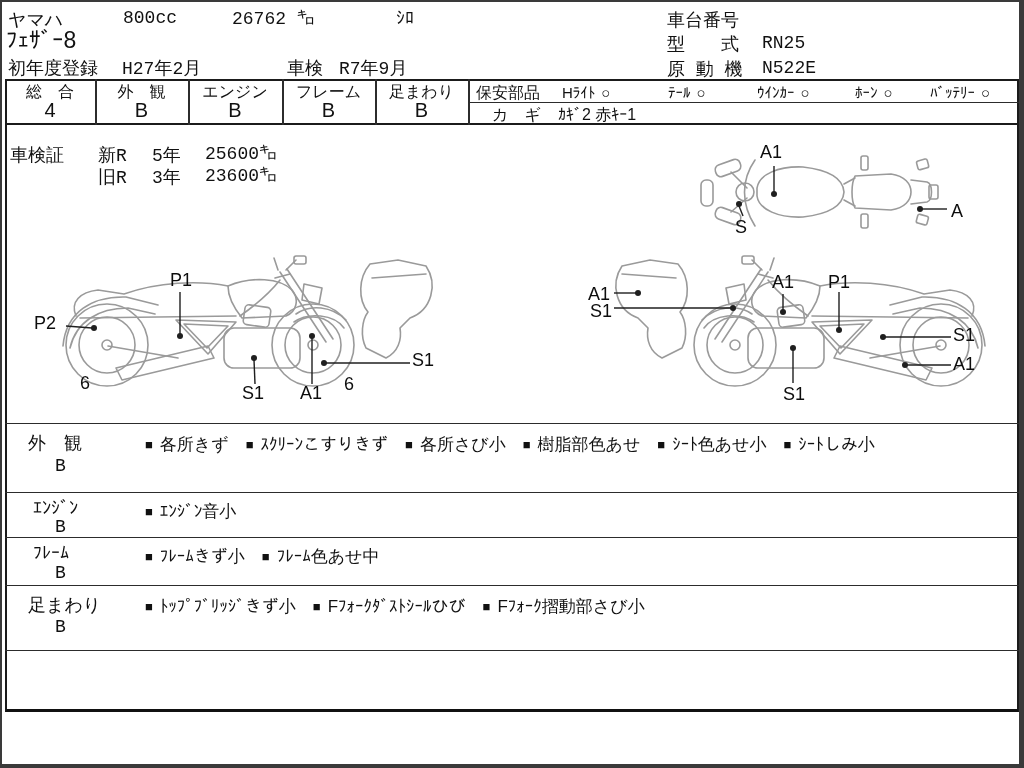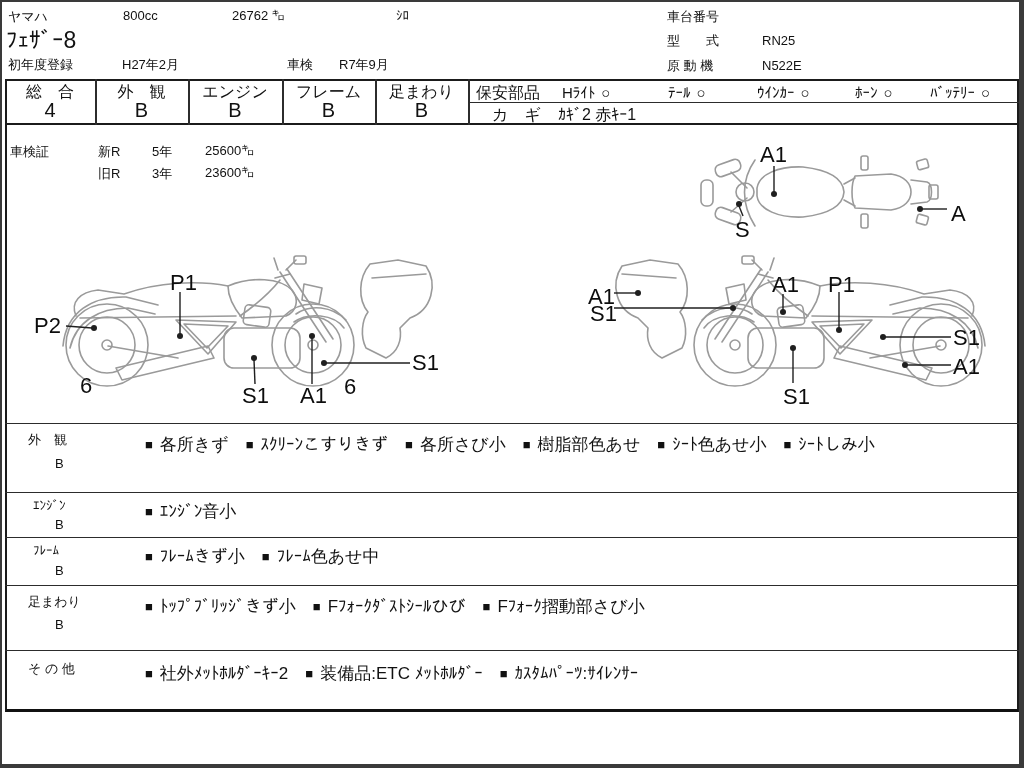--- a/index.html
+++ b/index.html
@@ -3,33 +3,33 @@
 <meta charset="utf-8">
 <style>
   * { margin:0; padding:0; box-sizing:border-box; }
   html,body { background:#e8e8e8; }
   #sheet {
     position:relative; width:1024px; height:768px; background:#ffffff;
     font-family:"Liberation Sans","DejaVu Sans",sans-serif; color:#111;
     overflow:hidden;
   }
   .abs { position:absolute; white-space:nowrap; }
-  .t17 { font-size:13px; }
+  .t17 { font-size:18px;font-family:Liberation Mono, monospace; }
   .t16 { font-size:16px; }
   .t15 { font-size:15px; }
   .t20 { font-size:20px; }
   .t23 { font-size:23px; }
   .cell { position:absolute; text-align:center; }
   .edge { position:absolute; background:#3a3a3a; }
   .hline { position:absolute; background:#2c2c2c; height:1px; }
   .vline { position:absolute; background:#2c2c2c; width:1px; }
   .ratings-box { position:absolute; left:5px; top:79px; width:1014px; height:46px; border:2px solid #1b1b1b; }
   .main-box { position:absolute; left:5px; top:125px; width:1014px; height:587px;
               border-left:2px solid #1b1b1b; border-right:2px solid #1b1b1b; border-bottom:3px solid #111; }
-  .diag-label { position:absolute; font-size:22px; color:#0d0d0d; white-space:nowrap; }
+  .diag-label { position:absolute; font-size:18px; color:#0d0d0d; white-space:nowrap; }
   .sec-items { position:absolute; left:140px; top:9px; width:775px; white-space:normal;
                font-size:17px; line-height:1.55; }
   .sec-items .item { margin-right:17px; }
   .sec-items .sq { font-size:13px; vertical-align:1px; margin-right:7px; }
   .safety-item .mark { font-weight:700; font-size:15px; margin-left:6px; }
   svg { position:absolute; overflow:visible; }
   .art { stroke:#9a9a9a; stroke-width:1.6; fill:none; stroke-linejoin:round; stroke-linecap:round; }
   .ptr { stroke:#1f1f1f; stroke-width:1.4; fill:none; }
   .dot { fill:#1f1f1f; stroke:none; }
 </style>
@@ -256,18 +256,14 @@
   <div class="abs" style="left:5px;top:537px;width:996px;height:48px">
     <span class="abs t17" style="left:28px;top:6px">ﾌﾚｰﾑ</span>
     <span class="abs t17" style="left:50px;top:26px">B</span>
     <div class="sec-items" style="top:7px"><span class="item"><span class="sq">■</span><span>ﾌﾚｰﾑきず小</span></span><span class="item"><span class="sq">■</span><span>ﾌﾚｰﾑ色あせ中</span></span></div>
   </div>
   <div class="abs" style="left:5px;top:585px;width:1014px;height:65px">
     <span class="abs t17" style="left:23px;top:8px">足まわり</span>
     <span class="abs t17" style="left:50px;top:32px">B</span>
     <div class="sec-items"><span class="item"><span class="sq">■</span><span>ﾄｯﾌﾟﾌﾞﾘｯｼﾞきず小</span></span><span class="item"><span class="sq">■</span><span>Fﾌｫｰｸﾀﾞｽﾄｼｰﾙひび</span></span><span class="item"><span class="sq">■</span><span>Fﾌｫｰｸ摺動部さび小</span></span></div>
   </div>
-  <div class="abs" style="left:5px;top:650px;width:1014px;height:62px">
-    <span class="abs t17" style="left:23px;top:10px">そ の 他</span>
-    <div class="sec-items" style="top:11px"><span class="item"><span class="sq">■</span><span>社外ﾒｯﾄﾎﾙﾀﾞｰｷｰ2</span></span><span class="item"><span class="sq">■</span><span>装備品:ETC ﾒｯﾄﾎﾙﾀﾞｰ</span></span><span class="item"><span class="sq">■</span><span>ｶｽﾀﾑﾊﾟｰﾂ:ｻｲﾚﾝｻｰ</span></span></div>
-  </div>
 
 </div>
 
 </body></html>

